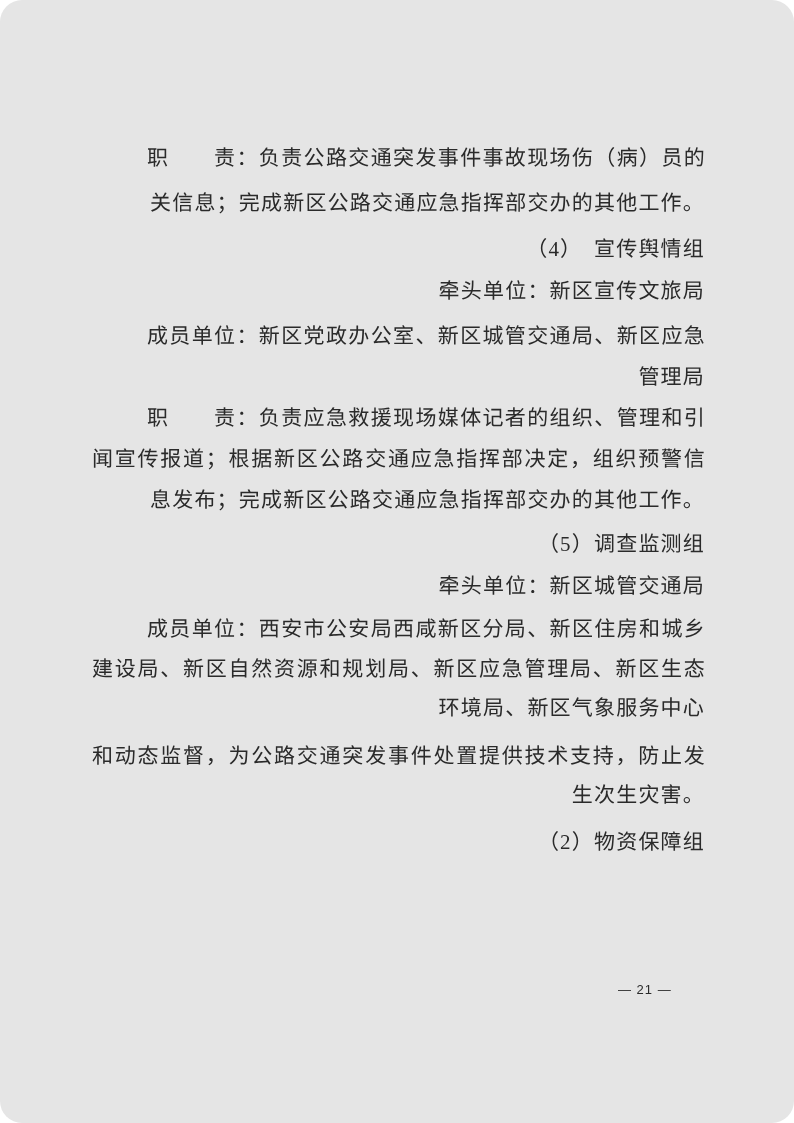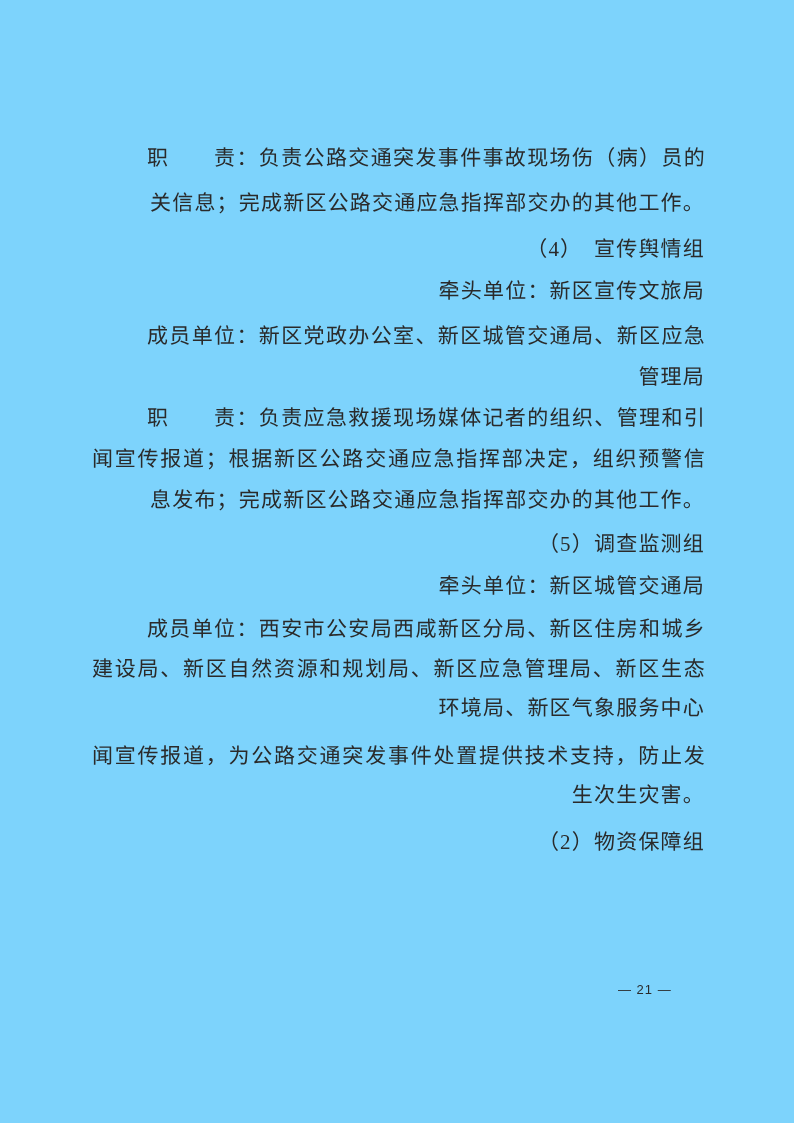--- a/index.html
+++ b/index.html
@@ -1,23 +1,24 @@
 <!DOCTYPE html>
 <html lang="zh-CN"><head>
 <meta charset="utf-8">
 <style>
   html, body { margin: 0; padding: 0; background: #ffffff; }
   .page {
     position: relative;
     width: 794px;
     height: 1123px;
-    background: #7dd3fc;
+    background: #e5e5e5;
     overflow: hidden;
     font-family: "Liberation Serif", serif;
     color: #2a2a2a;
+    border-radius: 22px;
   }
   .textblock {
     position: absolute;
     left: 92px;
     top: 136px;
     width: 613px;
   }
   .para { margin: 0; padding: 0; }
   .line {
     font-size: 21px;
@@ -87,21 +88,21 @@
       </div>
       <div class="para p6">
         <div class="line indent">牵头单位：新区城管交通局</div>
       </div>
       <div class="para p7">
         <div class="line fill indent">成员单位：西安市公安局西咸新区分局、新区住房和城乡</div>
         <div class="line fill">建设局、新区自然资源和规划局、新区应急管理局、新区生态</div>
         <div class="line">环境局、新区气象服务中心</div>
       </div>
       <div class="para p8">
-        <div class="line fill">闻宣传报道，为公路交通突发事件处置提供技术支持，防止发</div>
+        <div class="line fill">和动态监督，为公路交通突发事件处置提供技术支持，防止发</div>
         <div class="line">生次生灾害。</div>
       </div>
       <div class="para p9">
         <div class="line indent">（2）物资保障组</div>
       </div>
     </div>
   <div class="pagenum">— 21 —</div>
 </div>
 
 </body></html>

